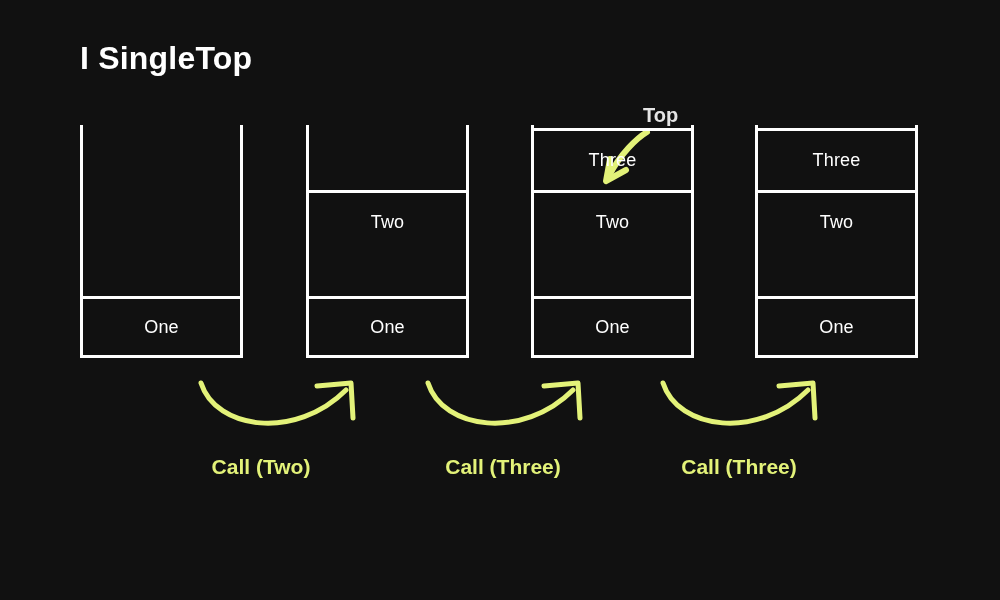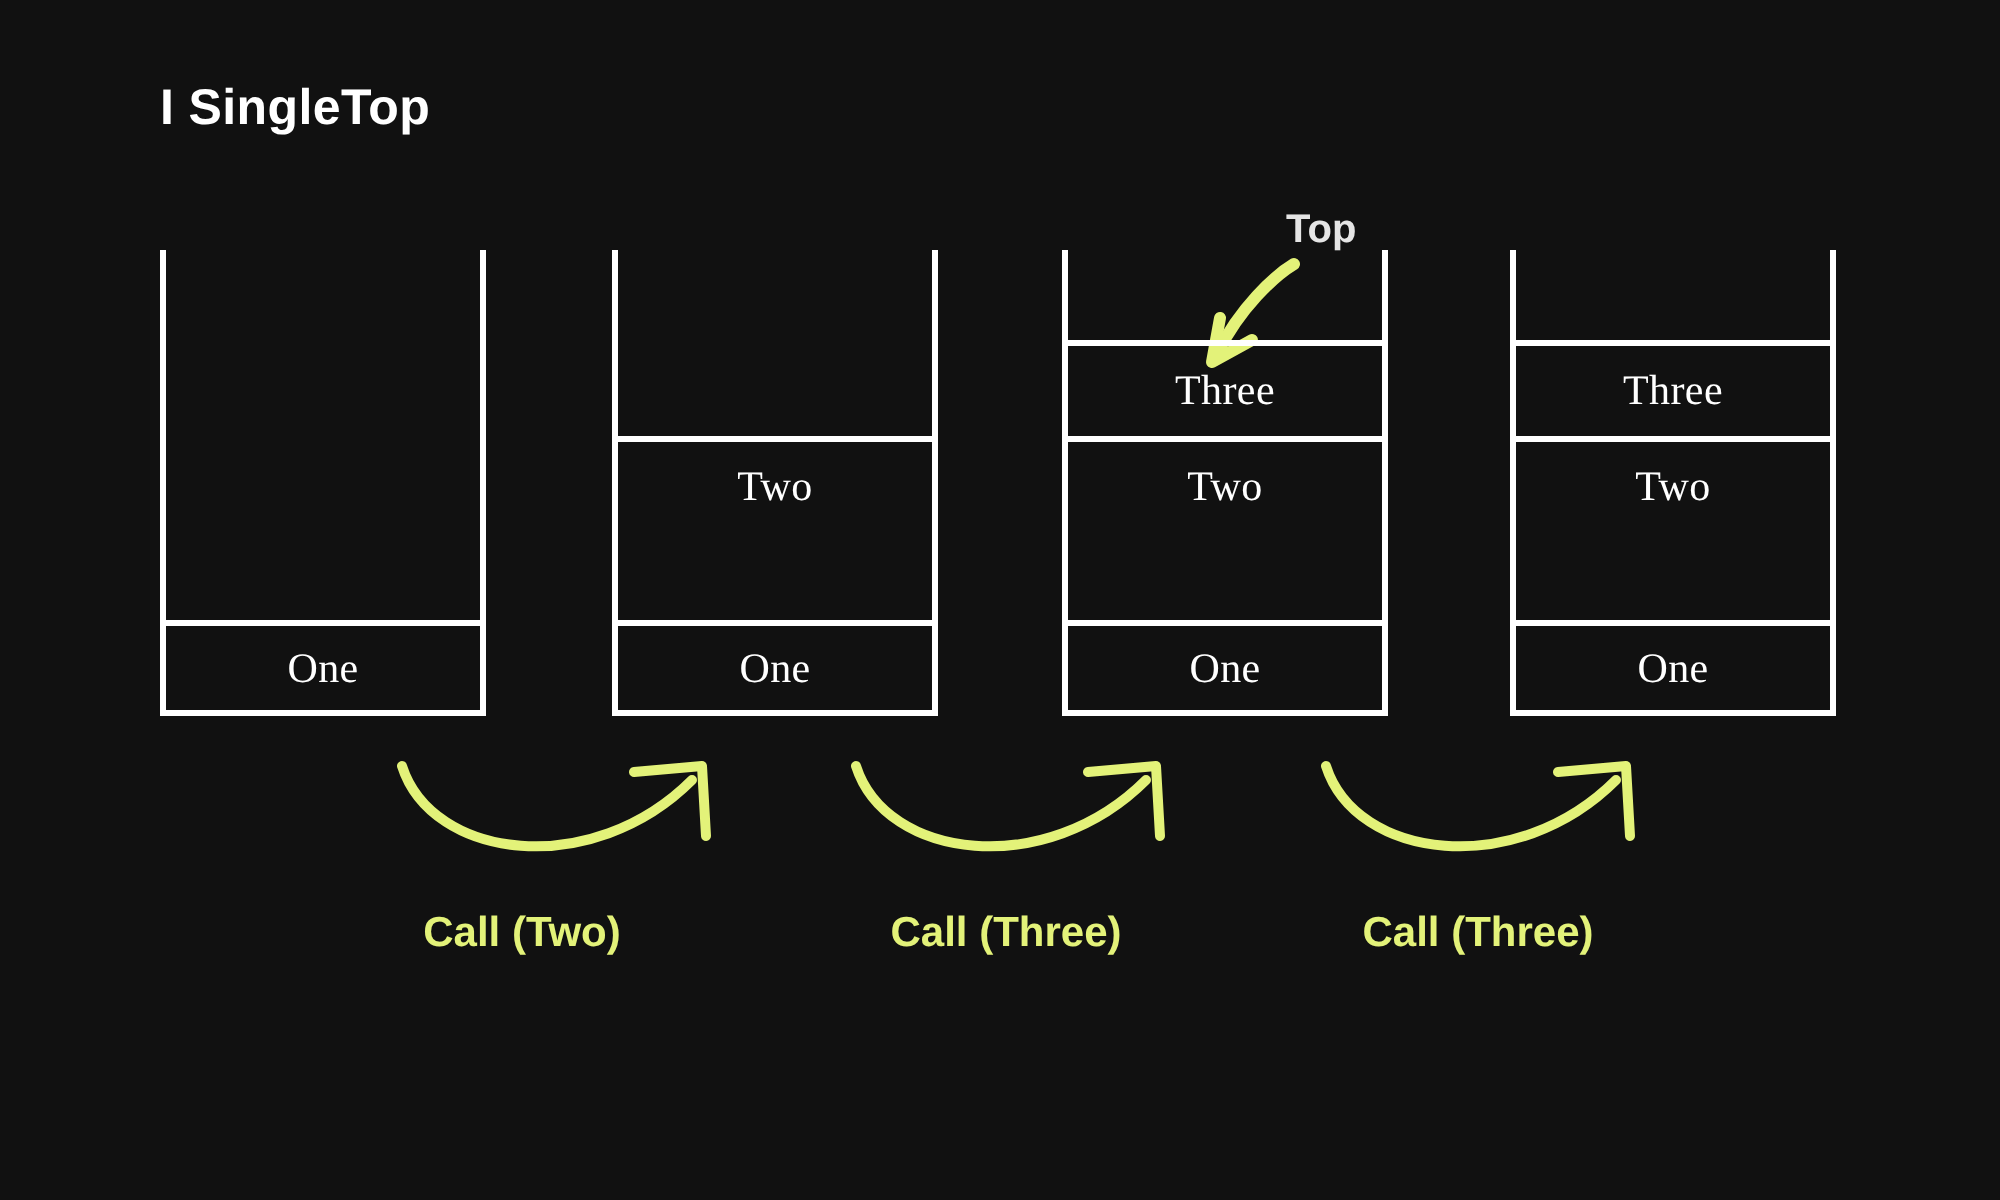--- a/index.html
+++ b/index.html
@@ -18,21 +18,21 @@
     position: absolute;
     left: 0; top: 0;
     width: 1000px;
     height: 600px;
     background: #111111;
   }
   #title {
     position: absolute;
     left: 80px;
     top: 40px;
-    font-size: 25px;
+    font-size: 32px;
     font-weight: bold;
     color: #ffffff;
     letter-spacing: 0.2px;
     white-space: nowrap;
   }
   
   .stack {
     position: absolute;
     box-sizing: border-box;
   }
@@ -48,30 +48,29 @@
   .cells {
     position: absolute;
     left: 0;
     bottom: 0;
     width: 100%;
     box-sizing: border-box;
   }
   .cell {
     position: relative;
     box-sizing: border-box;
-    height: 48px;
+    height: 62px;
     border: 3px solid #ffffff;
     border-bottom-width: 0;
     display: flex;
     align-items: center;
     justify-content: center;
     color: #ffffff;
-    font-size: 21px;
+    font-size: 18px;
     letter-spacing: 0.2px;
-    font-family: Liberation Serif, serif;
   }
   .cell:last-child {
     border-bottom-width: 3px;
     margin-top: 44px;
   }
   
   .call-arrow {
     position: absolute;
   }
   .call-label {

